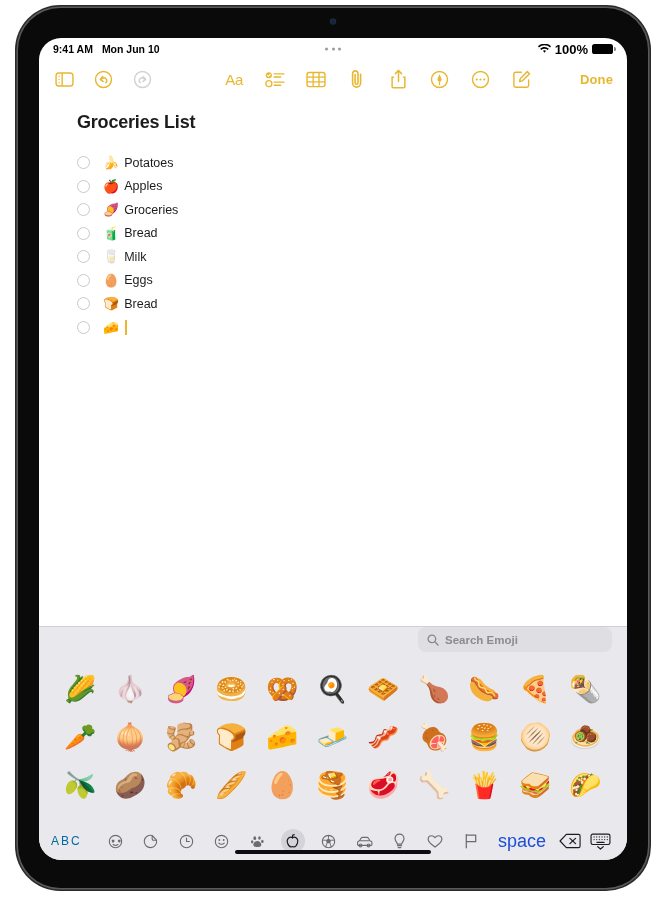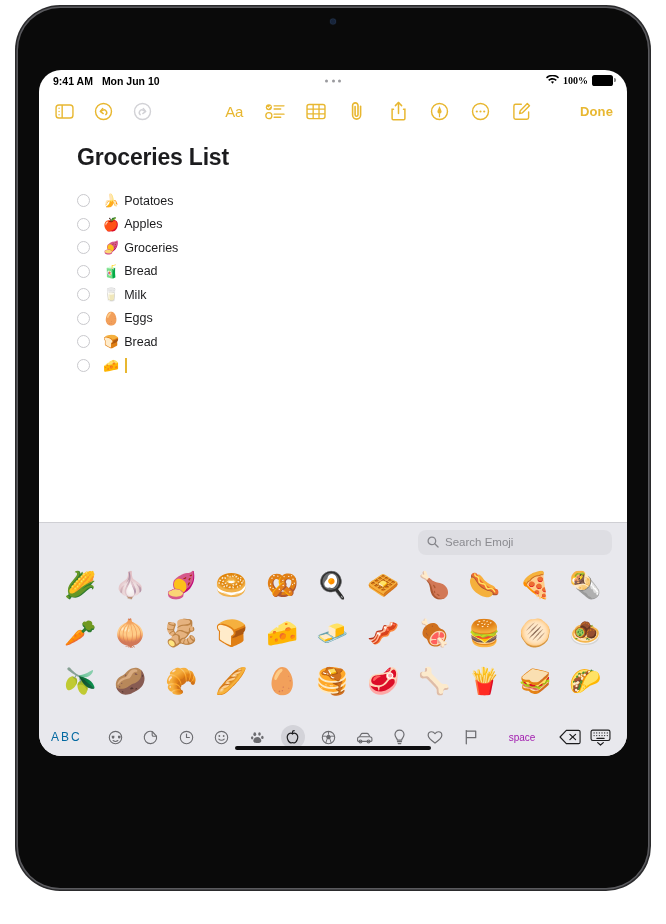--- a/index.html
+++ b/index.html
@@ -22,27 +22,26 @@
   #camera {
     position: absolute; left: 50%; top: 11px;
     transform: translateX(-50%);
     width: 5px; height: 5px; border-radius: 50%;
     background: #17243a;
     box-shadow: 0 0 1px 0.5px #2b3d5c;
   }
   #screen {
     position: absolute;
     left: 21px; top: 30px;
-    width: 588px; height: 686px;
+    width: 588px; height: 822px;
     background: #ffffff;
     border-radius: 22px;
     overflow: hidden;
     display: flex;
     flex-direction: column;
-    margin-top: 32px;
   }
 
   
   #statusbar {
     height: 22px;
     flex: 0 0 22px;
     display: flex;
     align-items: center;
     padding: 0 14px;
     font-size: 10.5px;
@@ -52,22 +51,22 @@
   }
   #status-left { display: flex; gap: 9px; align-items: center; }
   #multitask-dots {
     position: absolute; left: 50%; top: 50%;
     transform: translate(-50%,-50%);
     display: flex; gap: 3.5px;
   }
   #multitask-dots i { width: 3px; height: 3px; border-radius: 50%; background: #9a9a9e; display: block; }
   #status-right {
     margin-left: auto;
-    display: flex; gap: 4px;
-    font-size: 10px; font-weight: bold; font-family: Liberation Serif, serif;
+    display: flex; align-items: center; gap: 4px;
+    font-size: 13px; font-weight: bold;
   }
   .batt-shell {
     width: 21px; height: 10.5px;
     border-radius: 2.6px;
     background: #000;
     position: relative;
   }
   .batt-shell::after {
     content: ""; position: absolute;
     right: -2.6px; top: 3.3px;
@@ -109,21 +108,21 @@
   }
 
   
   #note {
     flex: 1 1 auto;
     background: #fff;
     padding: 14px 38px 0 38px;
     overflow: hidden;
   }
   #note-title {
-    font-size: 23px;
+    font-size: 18px;
     font-weight: bold;
     color: #1c1c1e;
     letter-spacing: -.2px;
     margin-bottom: 18px;
   }
   .check-row {
     display: flex;
     align-items: center;
     height: 23px;
     margin-bottom: 0.5px;
@@ -154,23 +153,24 @@
   #keyboard {
     flex: 0 0 234px;
     background: #E8E8ED;
     display: flex;
     flex-direction: column;
     border-top: .5px solid #cfcfd4;
   }
   #search-row {
     flex: 0 0 38px;
     display: flex;
-    align-items: center;
+    align-items: flex-start;
     justify-content: flex-end;
     padding: 0 15px;
+    font-weight: bold;
   }
   #emoji-search {
     width: 194px; height: 25px;
     background: #dedee3;
     border-radius: 8px;
     display: flex; align-items: center;
     padding: 0 9px;
     gap: 6px;
   }
   #emoji-search .s-ico { color: #86868b; display: flex; }
@@ -214,21 +214,21 @@
   }
   .cat-icons { display: flex; align-items: center; flex: 1 1 auto; justify-content: space-between; padding: 0 6px; }
   .cat {
     width: 24px; height: 24px;
     border-radius: 50%;
     display: flex; align-items: center; justify-content: center;
     color: #6c6c70;
   }
   .cat.active { background: #d3d3d9; color: #1c1c1e; }
   #space-key {
-    font-size: 10px; color: #a21caf;
+    font-size: 18px; color: #1d4ed8;
     flex: 0 0 66px; text-align: center;
   }
   #delete-key, #dismiss-key {
     width: 30px; flex: 0 0 30px;
     display: flex; align-items: center; justify-content: center;
     color: #1c1c1e;
   }
 
   
   #home-indicator {

